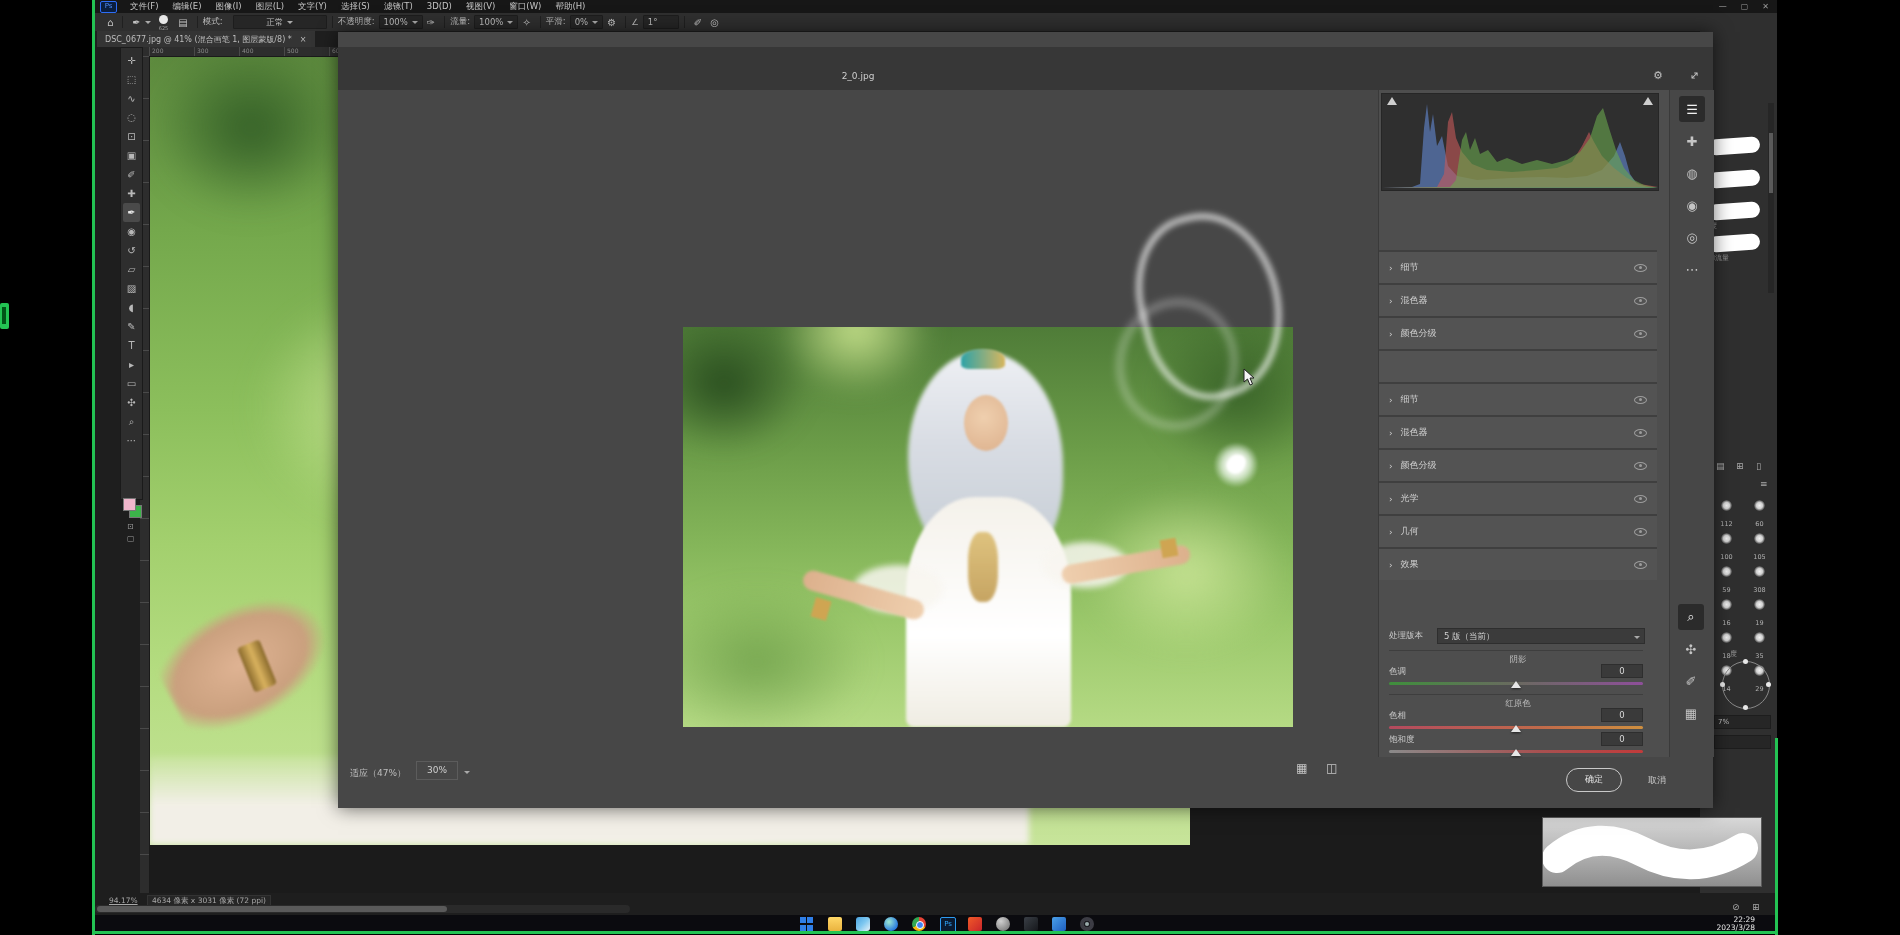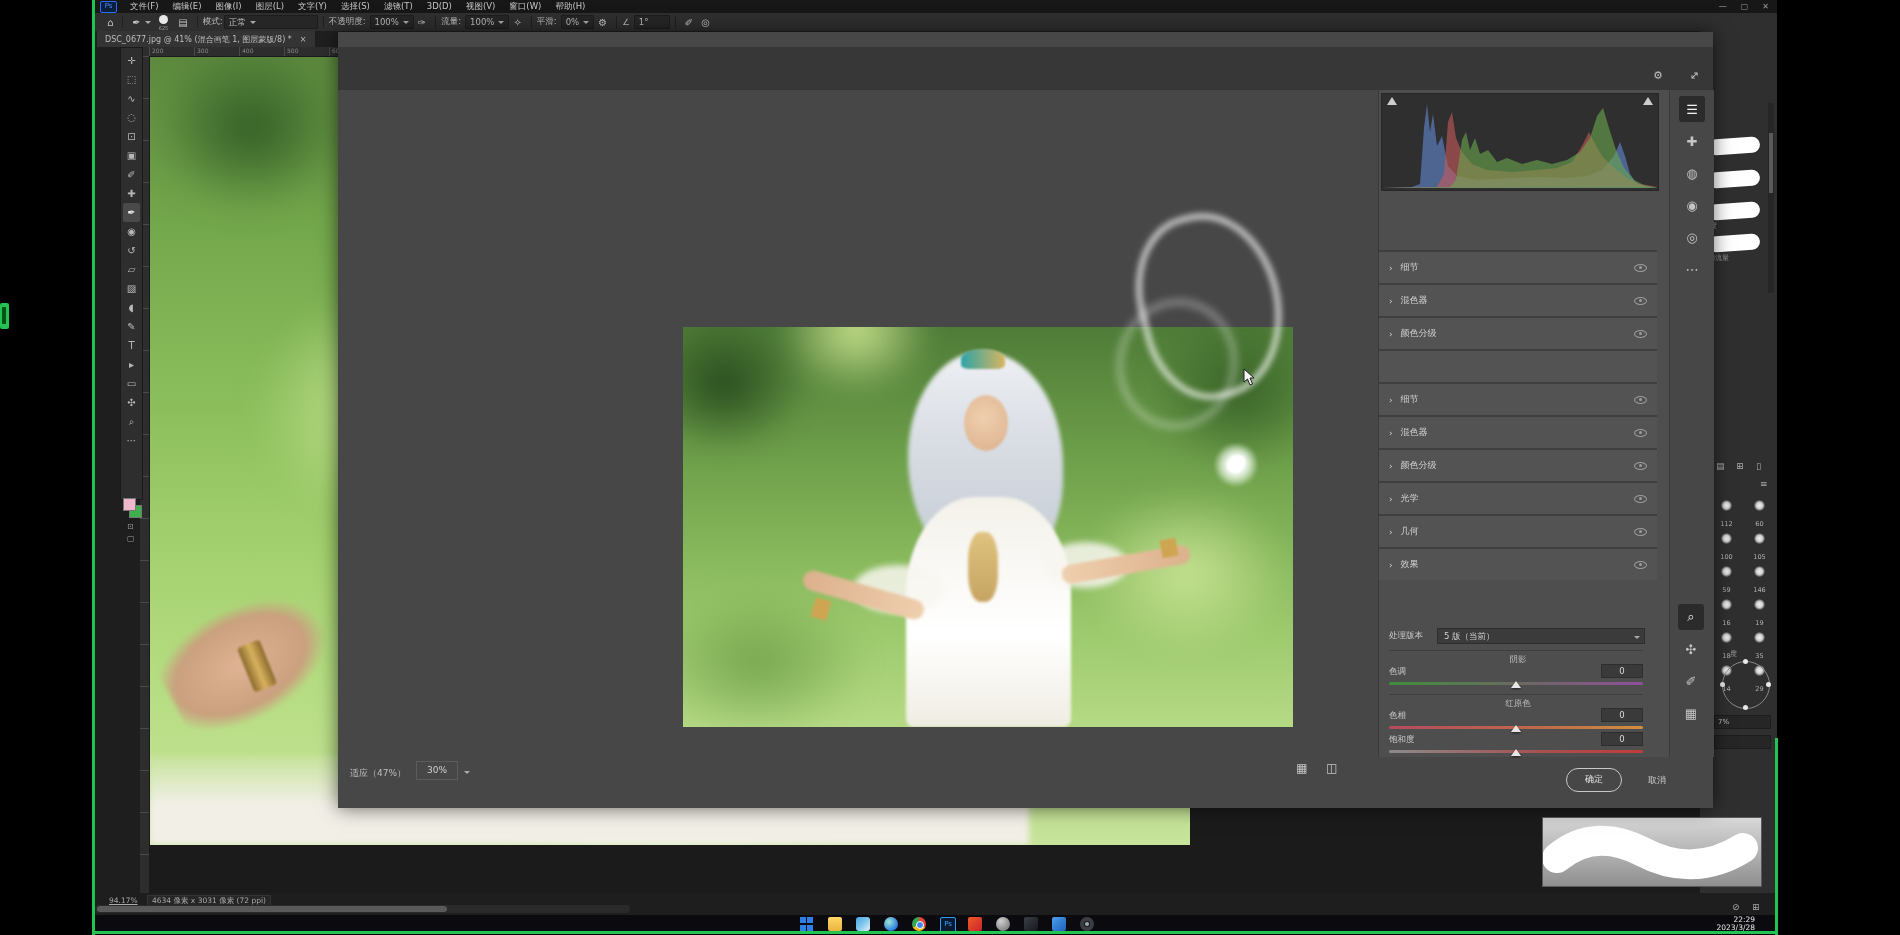--- a/index.html
+++ b/index.html
@@ -238,21 +238,21 @@
     <span class="ob-sep"></span>
     <span class="ob-ico">✒</span>
     <span class="tri"></span>
     <span style="margin-left:8px;text-align:center">
       <span class="brush-dot"></span>
       <span class="brush-num">625</span>
     </span>
     <span class="ob-ico" style="margin-left:6px">▤</span>
     <span class="ob-sep"></span>
     <span>模式:</span>
-    <span class="ob-box" style="width:84px;margin-left:1px;justify-content:flex-start">
+    <span class="ob-box" style="width:84px;margin-left:10px;justify-content:center">
       <span>正常</span>
         <span class="tri"></span>
     </span>
     <span class="ob-sep"></span>
     <span>不透明度:</span>
     <span class="ob-box" style="margin-left:4px">
       <span>100%</span>
         <span class="tri"></span>
     </span>
     <span class="ob-ico">✑</span>
@@ -417,21 +417,21 @@
         <div class="bp">
         <span class="dot"></span>
         <span class="num">105</span>
       </div>
         <div class="bp">
         <span class="dot"></span>
         <span class="num">59</span>
       </div>
         <div class="bp">
         <span class="dot"></span>
-        <span class="num">146</span>
+        <span class="num">308</span>
       </div>
         <div class="bp">
         <span class="dot"></span>
         <span class="num">16</span>
       </div>
         <div class="bp">
         <span class="dot"></span>
         <span class="num">19</span>
       </div>
         <div class="bp">
@@ -464,20 +464,21 @@
   <div id="brush-preview">
     <svg width="218" height="68" viewBox="0 0 218 68">
       <path d="M14,40 C40,18 70,18 100,34 C130,50 165,52 200,30" stroke="#ffffff" stroke-width="30" fill="none" stroke-linecap="round"></path>
     </svg>
   </div>
   <div class="mini-ico" style="left:1732px;top:902px;z-index:7">⊘</div>
   <div class="mini-ico" style="left:1752px;top:902px;z-index:7">⊞</div>
 
   <div id="cr">
     <div id="cr-header">
+      <div id="cr-filename">2_0.jpg</div>
       <span class="cr-hico" style="left:1315px">⚙</span>
       <span class="cr-hico" style="left:1352px;display:inline-block;transform:rotate(-45deg)">↔</span>
     </div>
 
     <div id="cr-preview">
       <div id="cr-photo">
         <div class="blobs"></div>
         <div class="fig" id="fig-hair"></div>
         <div class="fig" id="fig-crown"></div>
         <div class="fig" id="fig-face"></div>

